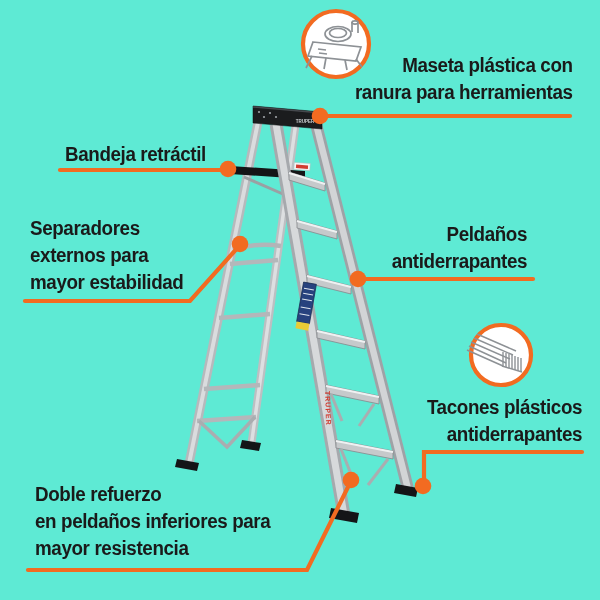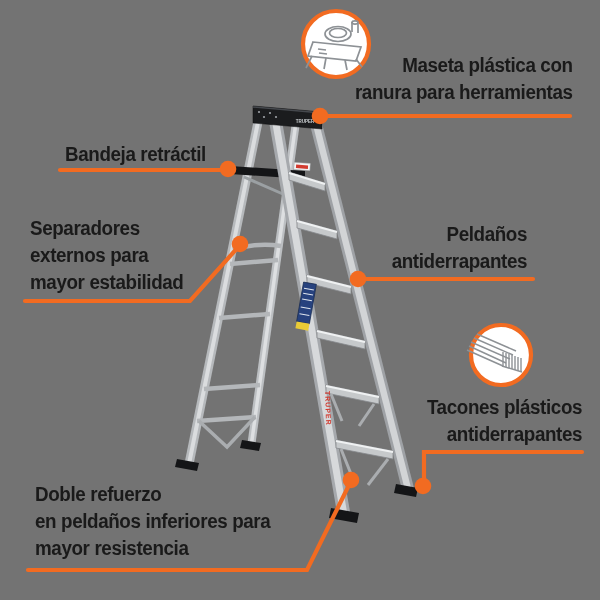--- a/index.html
+++ b/index.html
@@ -1,17 +1,17 @@
 <!DOCTYPE html>
 <html><head>
 <meta charset="utf-8">
 <style>
   html,body{margin:0;padding:0;background:#ffffff;}
   .stage{
-    position:relative;width:600px;height:600px;background:#737373;
+    position:relative;width:600px;height:600px;background:#5eead4;
     font-family:"Liberation Sans", sans-serif;overflow:hidden;
   }
   .stage svg.diagram{position:absolute;left:0;top:0;}
   .callout{
     position:absolute;font-weight:bold;color:#1a1a1a;font-size:20px;
     line-height:26.5px;white-space:nowrap;letter-spacing:-0.4px;
   }
   .align-right{text-align:right;transform:scaleX(.94);transform-origin:100% 0;}
   .align-left{transform:scaleX(.94);transform-origin:0 0;}
   .c-maseta{top:52px;right:27px;}

